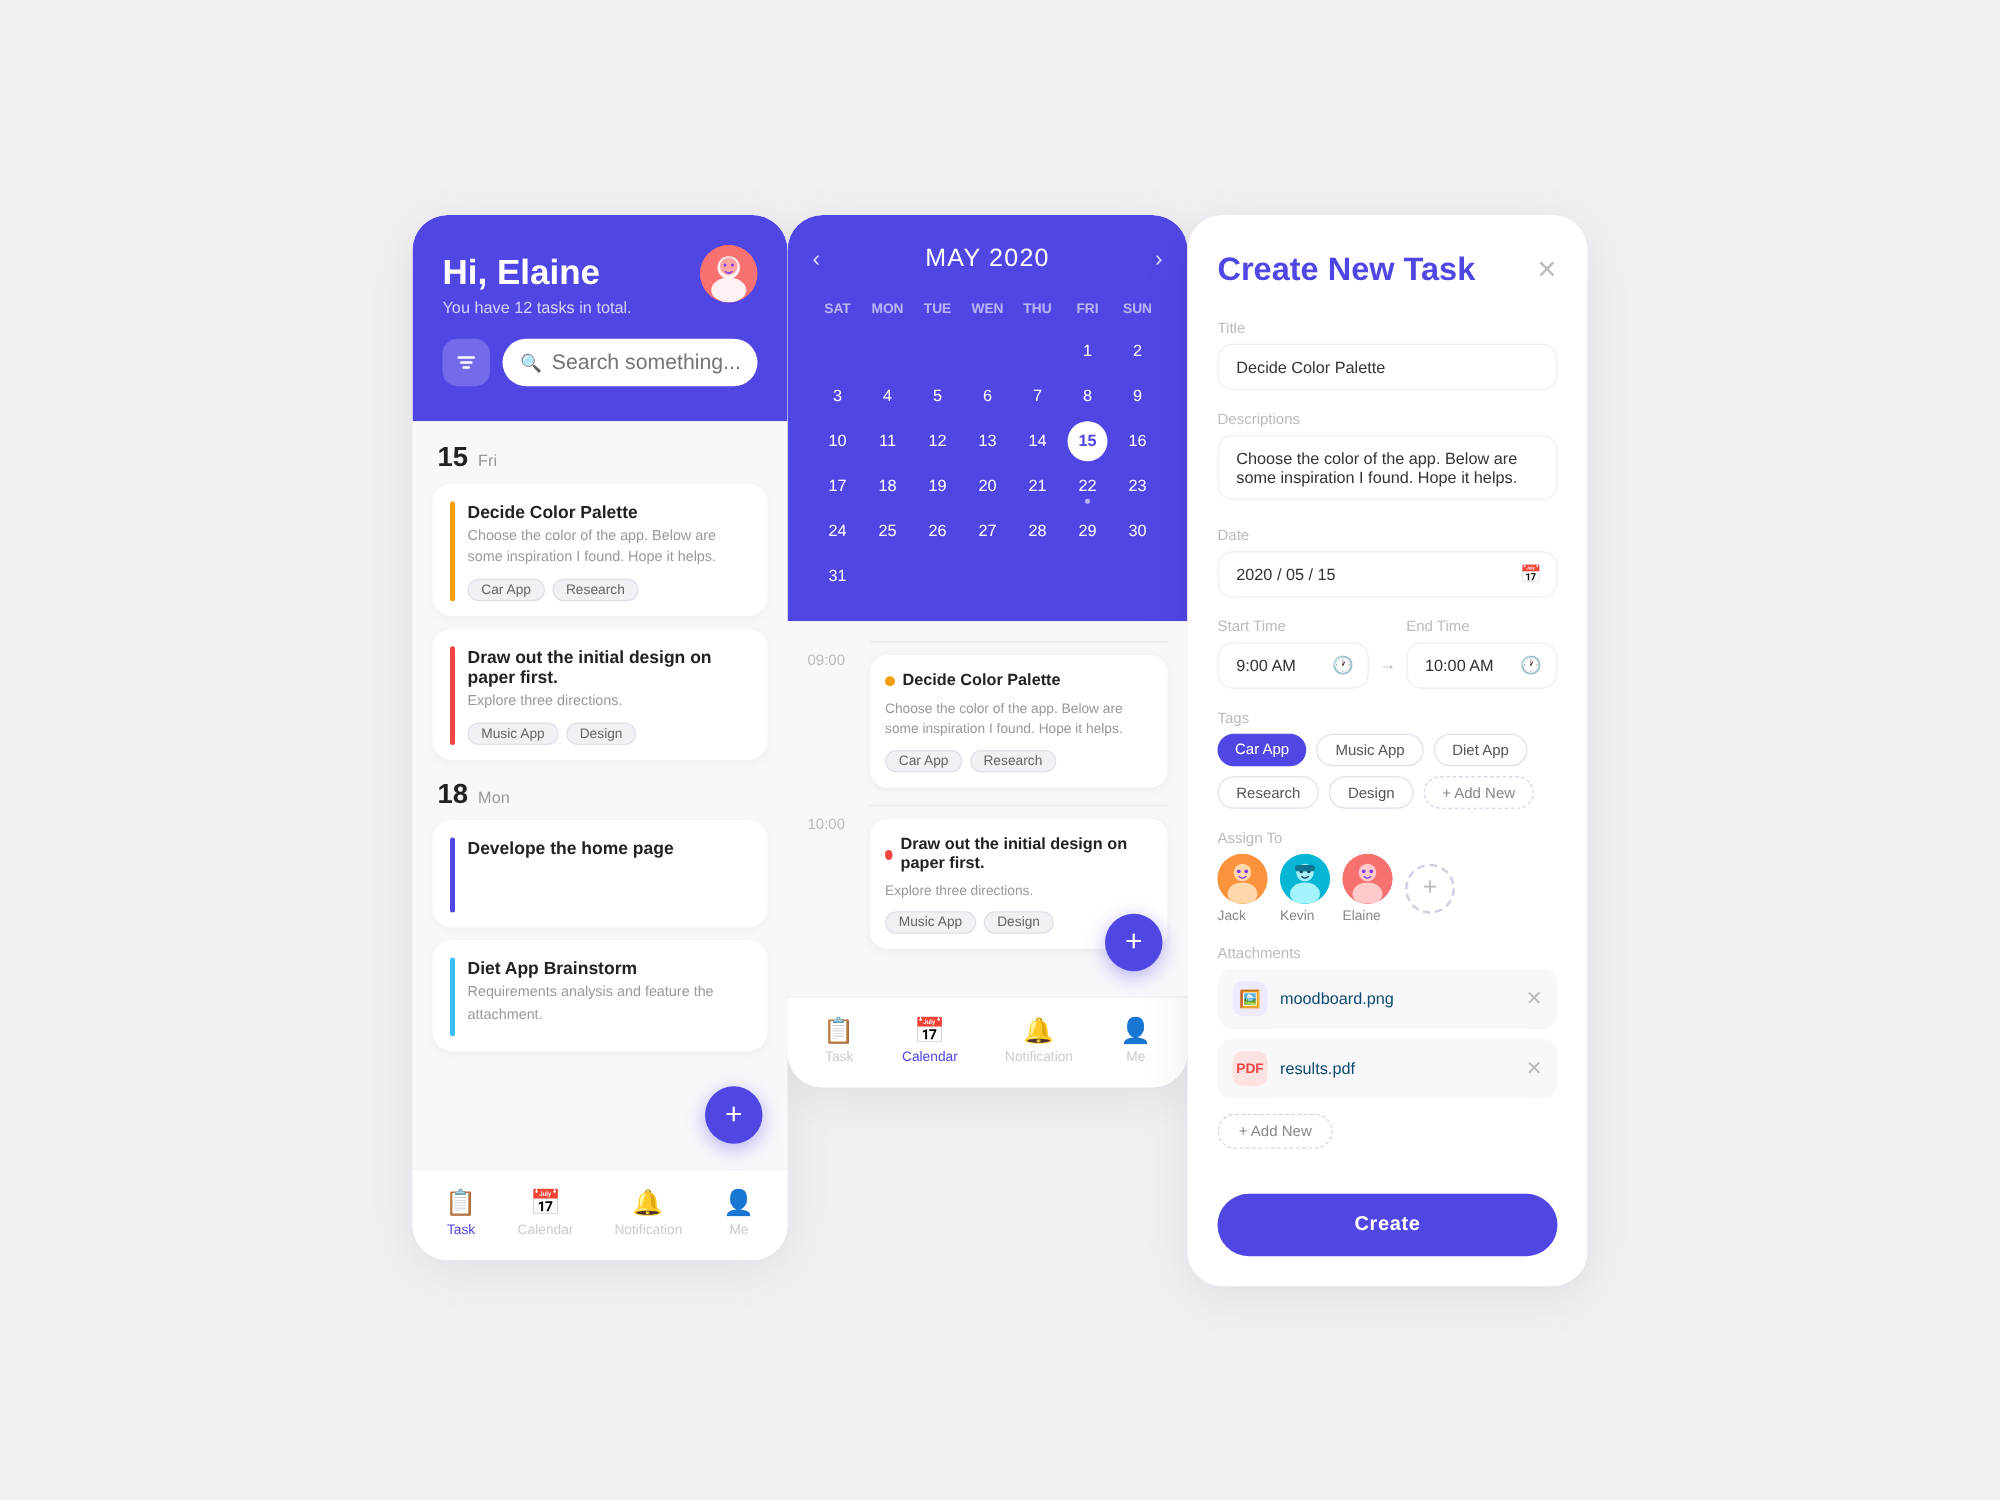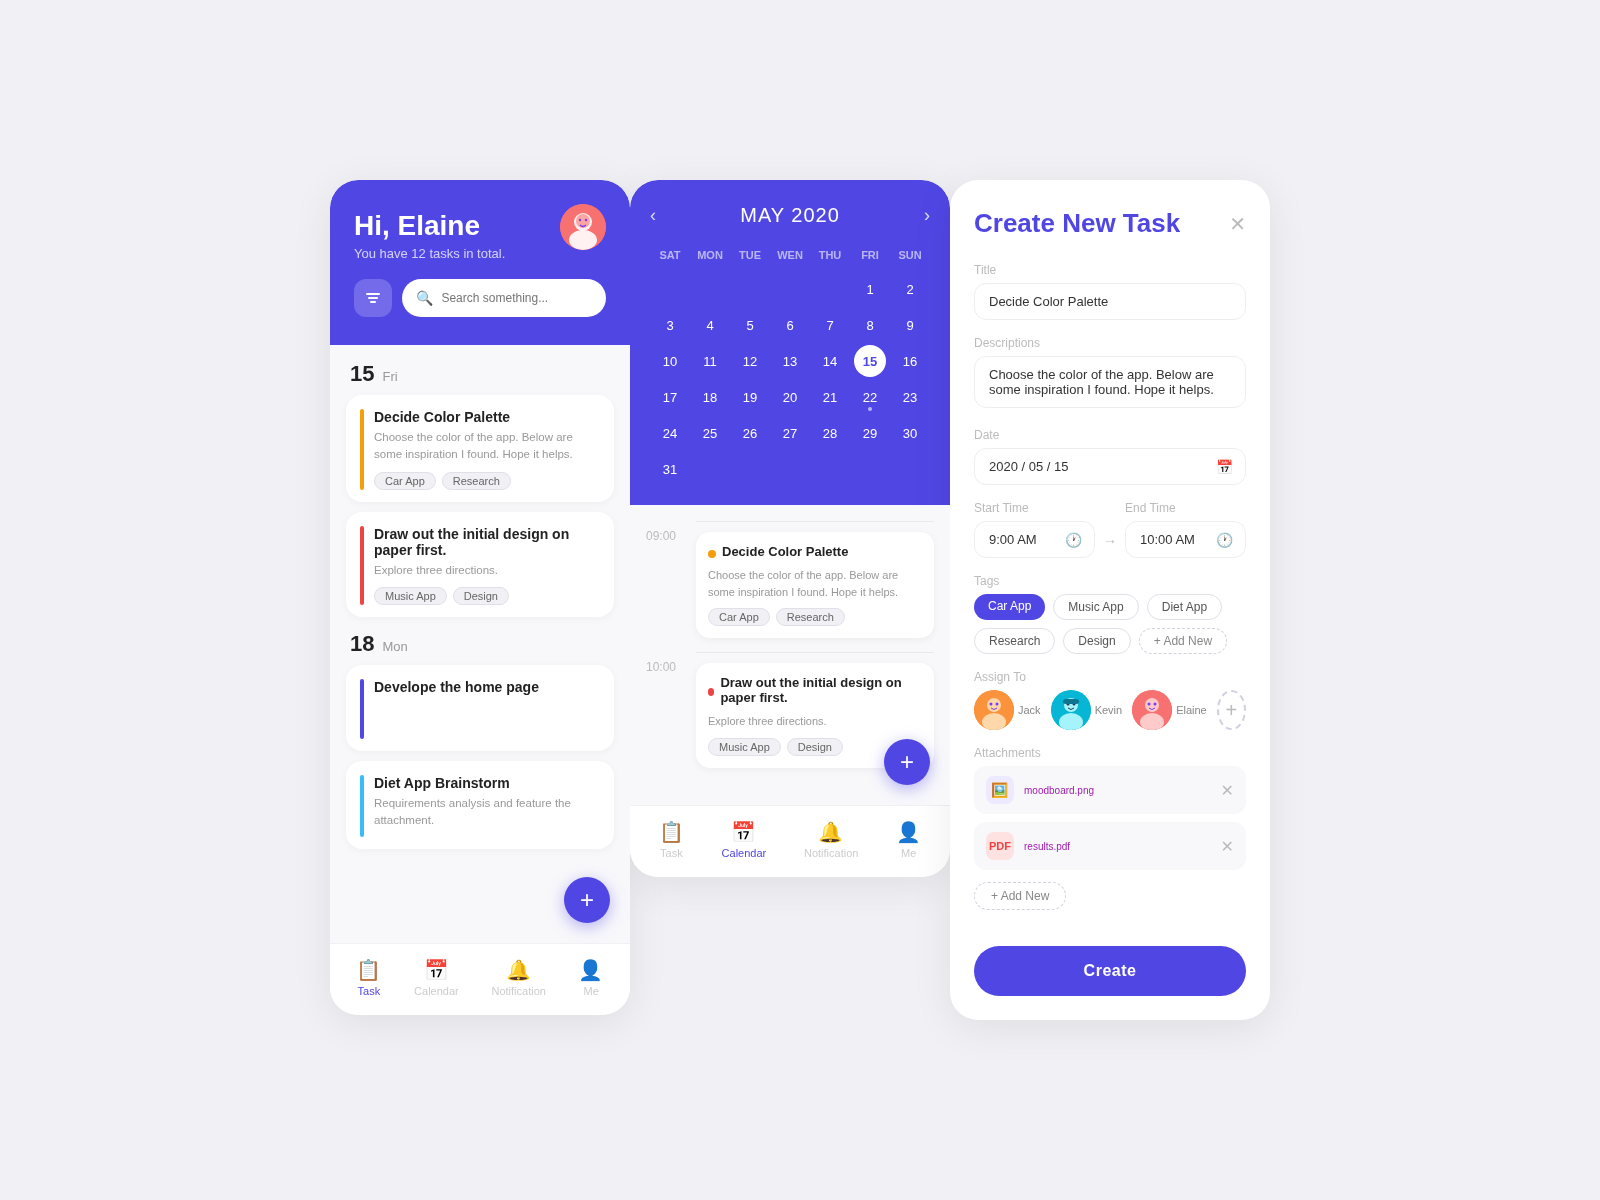--- a/index.html
+++ b/index.html
@@ -86,21 +86,21 @@
       border-radius: 22px;
       display: flex;
       align-items: center;
       padding: 0 14px;
       height: 38px;
       gap: 8px;
     }
     .search-box input {
       border: none;
       outline: none;
-      font-size: 12px;
+      font-size: 17px;
       color: #6d28d9;
       width: 100%;
       background: transparent;
     }
     .search-icon-s { color: #ccc; font-size: 14px; }
 
     .task-list-body {
       padding: 16px 16px 80px;
       background: #f8f8fb;
     }
@@ -417,22 +417,21 @@
       color: #888;
       cursor: pointer;
     }
     .assign-row {
       display: flex;
       align-items: center;
       gap: 10px;
     }
     .assignee {
       display: flex;
-      flex-direction: row;
-      align-items: center;
+      flex-direction: column;
       gap: 4px;
     }
     .assignee-avatar {
       width: 40px;
       height: 40px;
       border-radius: 50%;
       overflow: hidden;
     }
     .assignee-name { font-size: 11px; color: #888; }
     .add-assignee-btn {
@@ -459,21 +458,21 @@
     }
     .attachment-icon {
       width: 28px;
       height: 28px;
       border-radius: 8px;
       display: flex;
       align-items: center;
       justify-content: center;
       font-size: 14px;
     }
-    .attachment-name { flex: 1; font-size: 10px; color: #a21caf; }
+    .attachment-name { flex: 1; font-size: 13px; color: #0c4a6e; }
     .attachment-remove {
       color: #bbb;
       background: none;
       border: none;
       font-size: 16px;
       cursor: pointer;
     }
     .add-new-btn {
       background: none;
       border: 1.5px dashed #d0d0e0;

